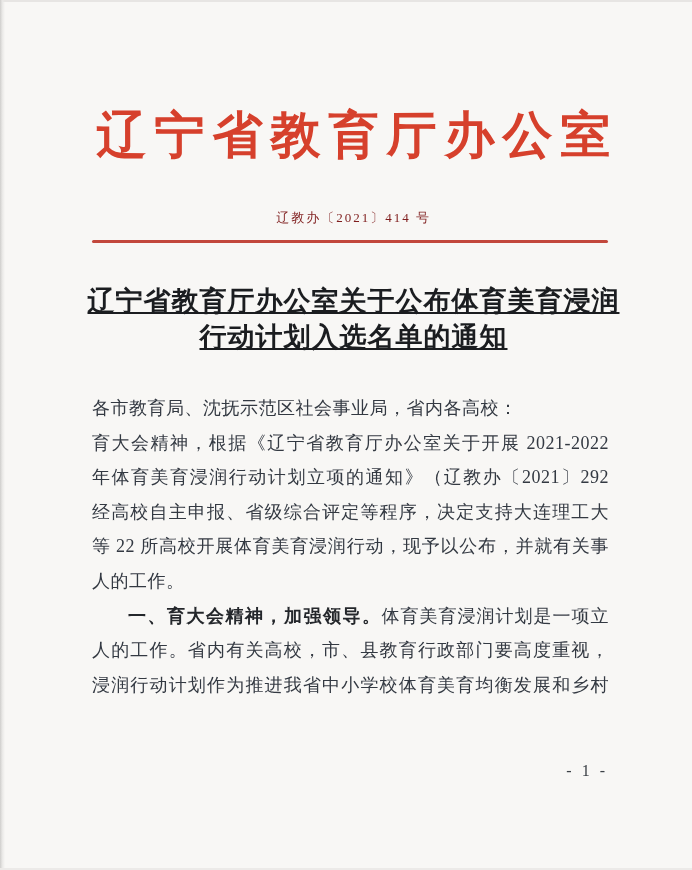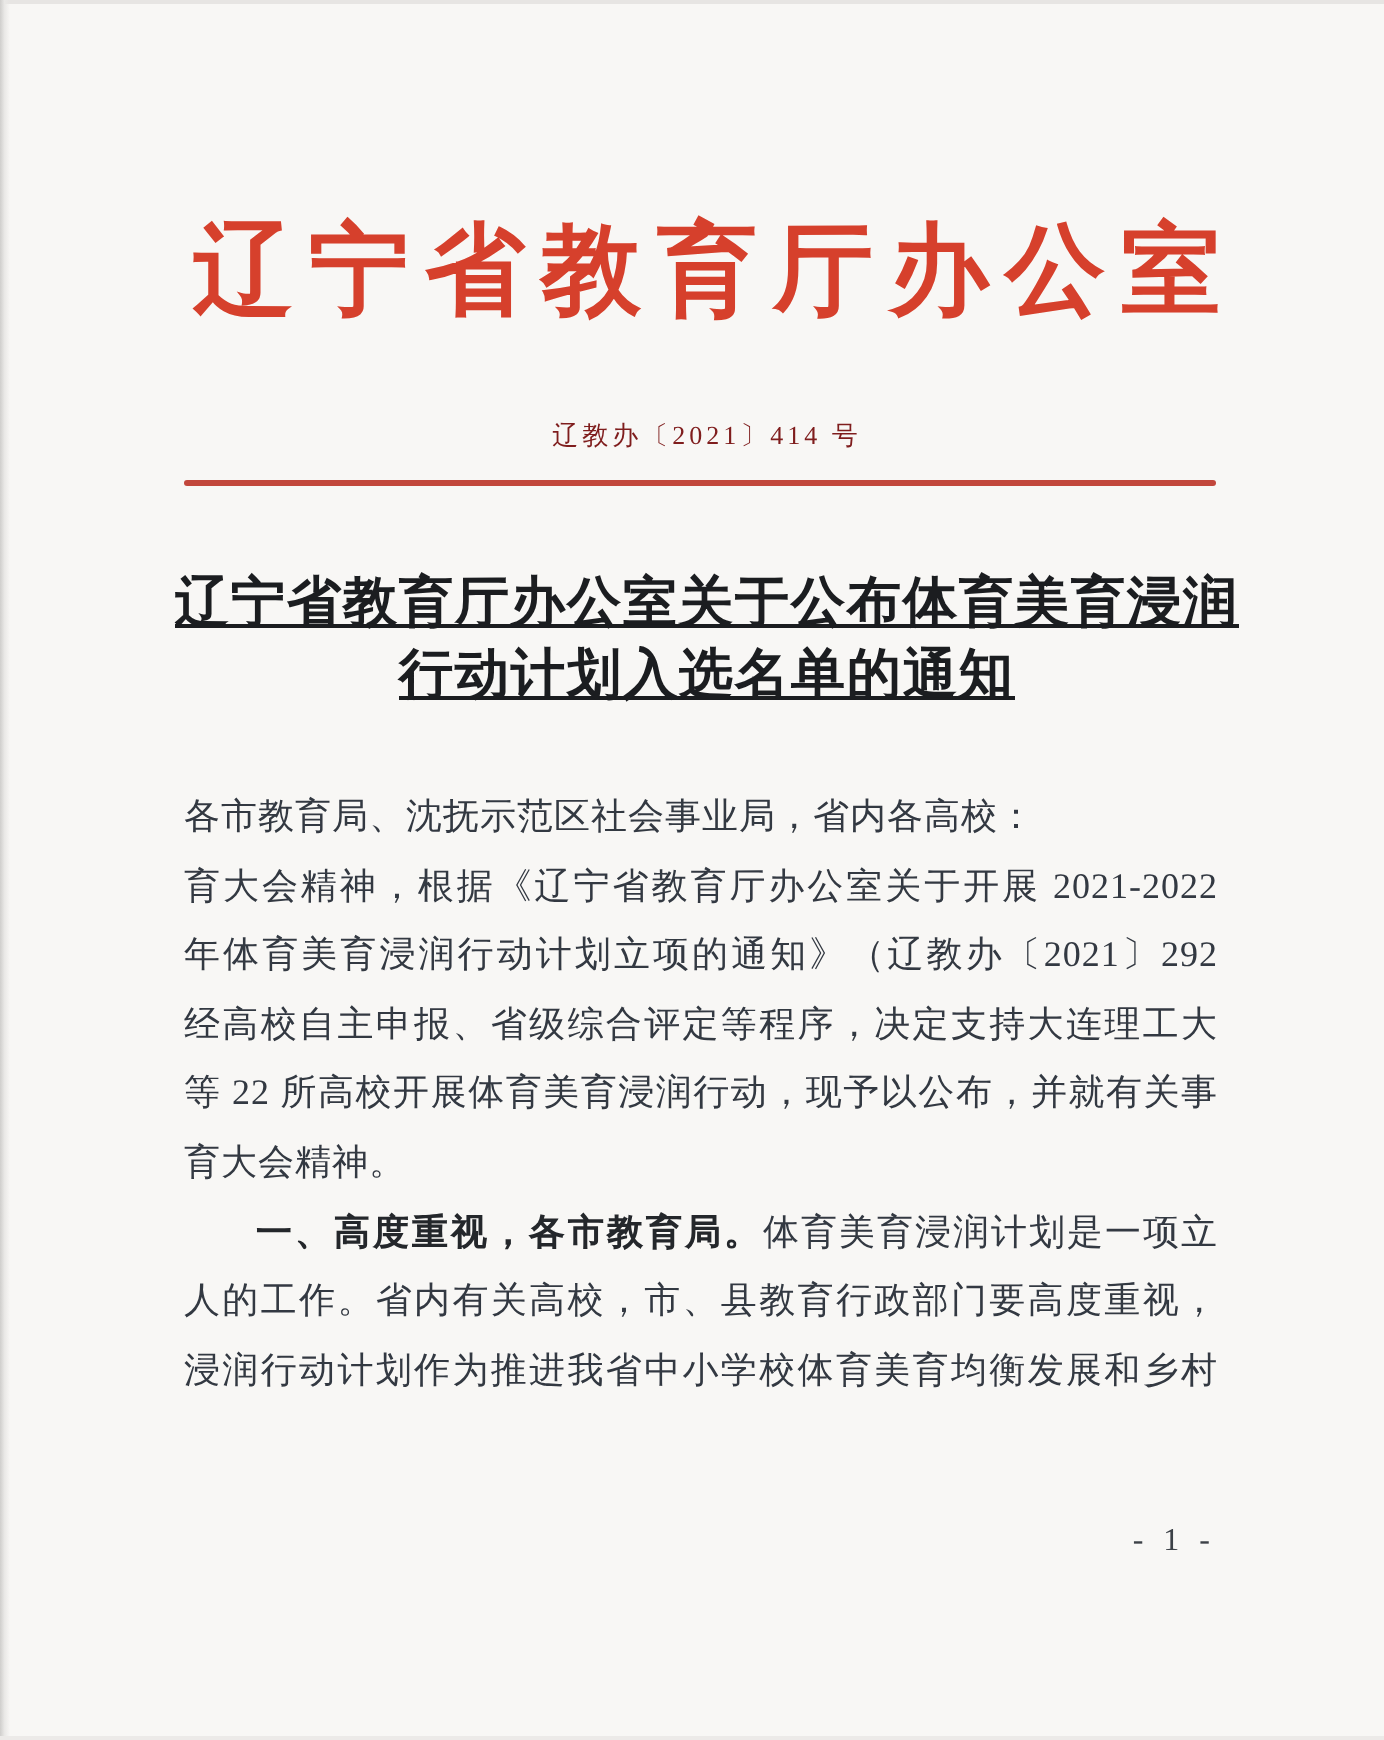--- a/index.html
+++ b/index.html
@@ -126,23 +126,23 @@
     <div>辽宁省教育厅办公室关于公布体育美育浸润</div>
     <div>行动计划入选名单的通知</div>
   </div>
 
   <div class="body-text">
     <div class="bline end">各市教育局、沈抚示范区社会事业局，省内各高校：</div>
     <div class="bline">育大会精神，根据《辽宁省教育厅办公室关于开展 2021-2022 学</div>
     <div class="bline">年体育美育浸润行动计划立项的通知》（辽教办〔2021〕292 号），</div>
     <div class="bline">经高校自主申报、省级综合评定等程序，决定支持大连理工大学</div>
     <div class="bline">等 22 所高校开展体育美育浸润行动，现予以公布，并就有关事宜</div>
-    <div class="bline end">育大会精神。</div>
+    <div class="bline end">人的工作。</div>
     <div class="bline indent">
-      <span class="bold-head">一、高度重视，各市教育局。</span><span>体育美育浸润计划是一项立德树</span>
+      <span class="bold-head">一、育大会精神，加强领导。</span><span>体育美育浸润计划是一项立德树</span>
     </div>
     <div class="bline">人的工作。省内有关高校，市、县教育行政部门要高度重视，将</div>
     <div class="bline">浸润行动计划作为推进我省中小学校体育美育均衡发展和乡村振</div>
   </div>
 
   <div class="page-number">- 1 -</div>
 
 </div>
 
 </body></html>

